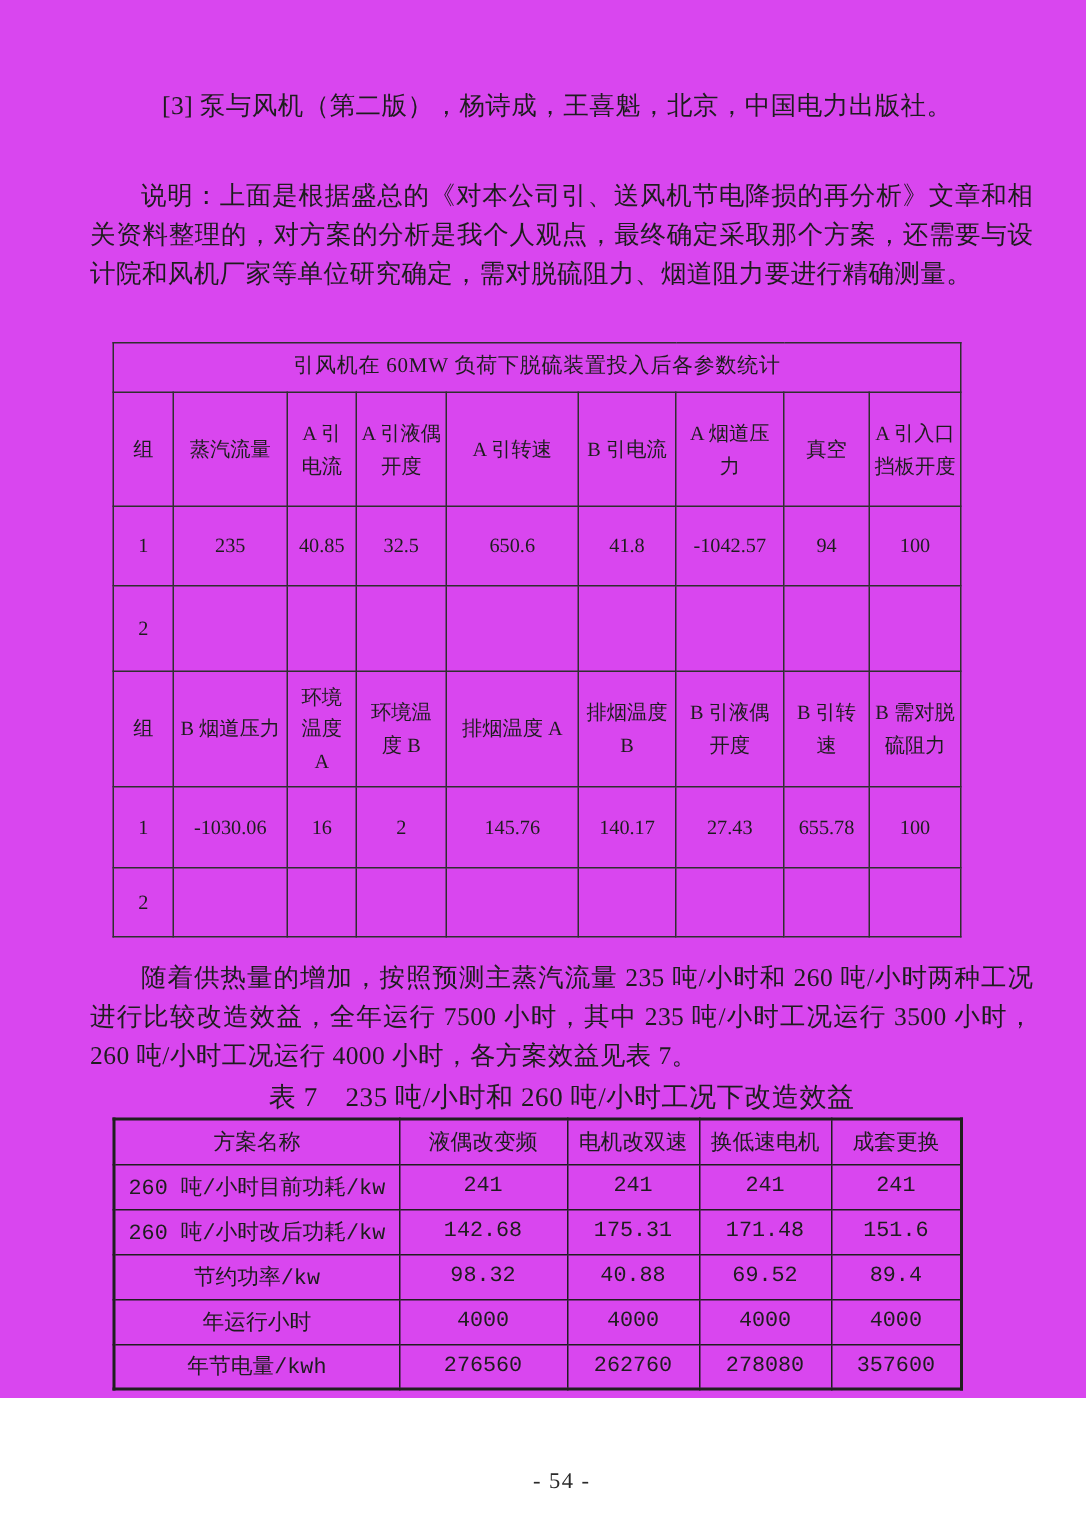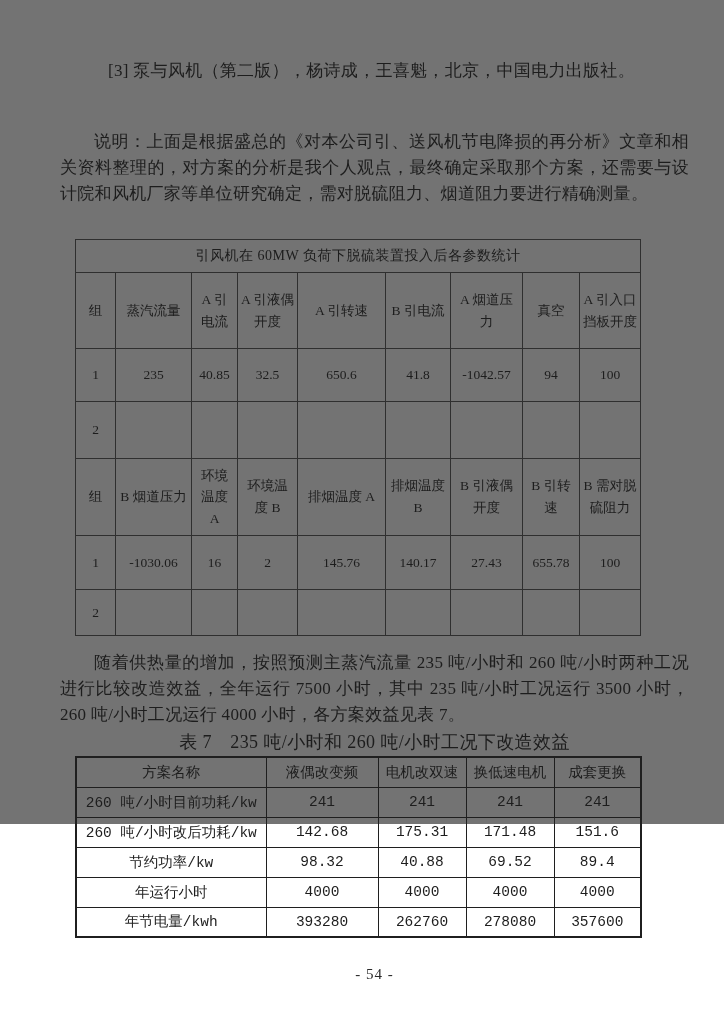--- a/index.html
+++ b/index.html
@@ -4,42 +4,42 @@
 <style>
   html,body { margin:0; padding:0; background:#ffffff; }
   body {
     width:724px; height:1024px;
     font-family:"Liberation Serif","DejaVu Serif",serif;
     color:#1d1d1d;
     overflow:hidden;
   }
   .page {
     position:relative;
-    width:724px; height:824px;
+    width:724px; height:932px;
     box-sizing:border-box;
     padding:58px 35px 0 60px;
-    background:#737373;
+    background:#d946ef;
   }
   .ref-line {
     margin:0;
     font-size:17px;
     line-height:26px;
     text-indent:48px;
     letter-spacing:0.3px;
     white-space:nowrap;
   }
   .para {
     margin:0;
     font-size:17px;
     line-height:26px;
     text-align:justify;
     text-indent:2em;
     letter-spacing:0.3px;
   }
-  .para1 { margin-top:45px; min-height:104px; }
+  .para1 { margin-top:34px; min-height:104px; }
   .para2 { margin-top:14px; min-height:78px; }
 
   table { border-collapse:collapse; table-layout:fixed; }
 
   table.t1 { width:565px; margin:6px 0 0 15px; }
   .t1 td {
     border:1px solid #2f2f2f;
     text-align:center;
     vertical-align:middle;
     font-size:13.5px;
@@ -69,21 +69,21 @@
     border:1.5px solid #1f1f1f;
     text-align:center;
     vertical-align:middle;
     font-size:14.5px;
     padding:0 4px;
     overflow:hidden;
   }
   .t2 tr { height:30px;font-family:Liberation Mono, monospace; }
 
   .footer {
-    margin-top:26px;
+    margin-top:51px;
     text-align:center;
     font-size:15px;
     line-height:20px;
     letter-spacing:1px;
     color:#2a2a2a;
   }
 </style>
 </head>
 <body>
 
@@ -221,21 +221,21 @@
     </tr>
     <tr>
       <td>年运行小时</td>
       <td>4000</td>
       <td>4000</td>
       <td>4000</td>
       <td>4000</td>
     </tr>
     <tr>
       <td>年节电量/kwh</td>
-      <td>393280</td>
+      <td>276560</td>
       <td>262760</td>
       <td>278080</td>
       <td>357600</td>
     </tr>
   </tbody>
     </table>
 
   <div class="footer">- 54 -</div>
 
 </div>

